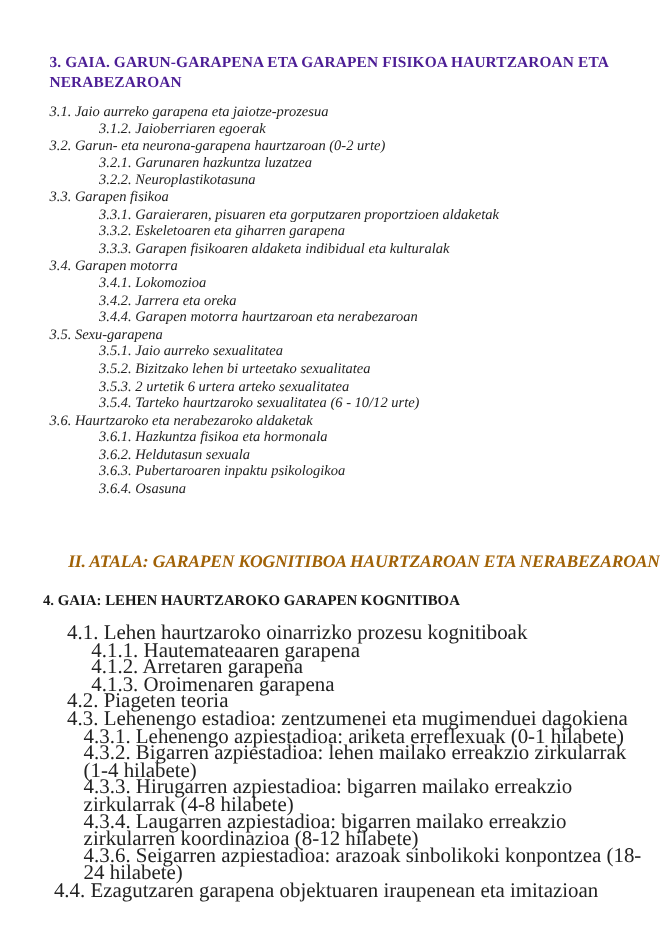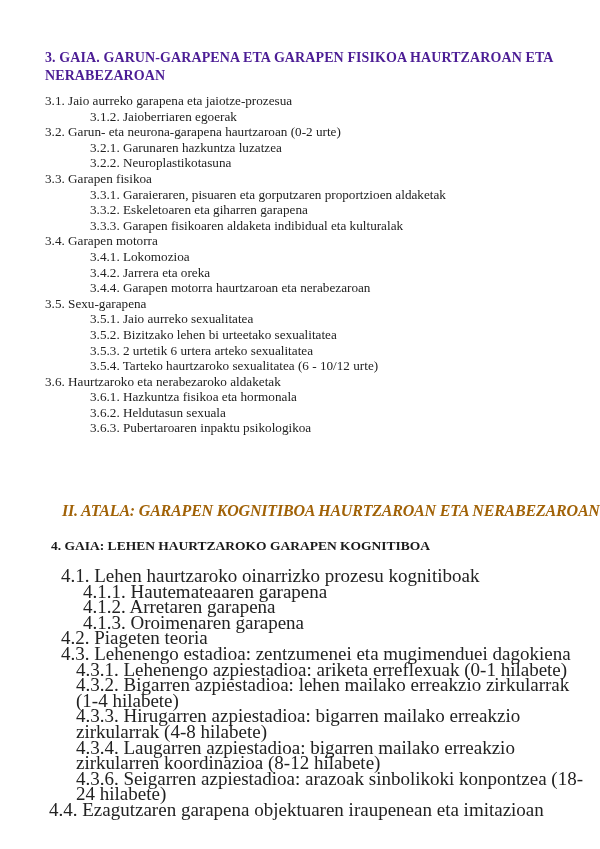--- a/index.html
+++ b/index.html
@@ -33,37 +33,38 @@
       letter-spacing: 0.1px;
       color: #4c1d95;
     }
     .toc {
       position: absolute;
       left: 45px;
       width: 550px;
       font-size: 13.2px;
       line-height: 15.6px;
       color: #222;
+      font-style: italic;
     }
     .toc .l1 { padding-left: 0; }
     .toc .l2 { padding-left: 45px; }
     .part-title {
       position: absolute;
       left: 62px;
       top: 502px;
       font-weight: bold;
       font-style: italic;
       font-size: 16px;
       line-height: 18px;
       color: #a16207;
       letter-spacing: -0.2px;
     }
     .chapter4-title {
       position: absolute;
-      left: 51px;
+      left: 39px;
       top: 537px;
       font-weight: bold;
       font-size: 13.5px;
       line-height: 18px;
       color: #1a1a1a;
     }
     .toc4 {
       position: absolute;
       left: 61px;
       top: 568px;
@@ -102,20 +103,21 @@
       <div class="item l2">3.4.4. Garapen motorra haurtzaroan eta nerabezaroan</div>
       <div class="item l1">3.5. Sexu-garapena</div>
       <div class="item l2">3.5.1. Jaio aurreko sexualitatea</div>
       <div class="item l2">3.5.2. Bizitzako lehen bi urteetako sexualitatea</div>
       <div class="item l2">3.5.3. 2 urtetik 6 urtera arteko sexualitatea</div>
       <div class="item l2">3.5.4. Tarteko haurtzaroko sexualitatea (6 - 10/12 urte)</div>
       <div class="item l1">3.6. Haurtzaroko eta nerabezaroko aldaketak</div>
       <div class="item l2">3.6.1. Hazkuntza fisikoa eta hormonala</div>
       <div class="item l2">3.6.2. Heldutasun sexuala</div>
       <div class="item l2">3.6.3. Pubertaroaren inpaktu psikologikoa</div>
+      <div class="item l2">3.6.4. Osasuna</div>
     </div>
 
   <div class="part-title">II. ATALA: GARAPEN KOGNITIBOA HAURTZAROAN ETA NERABEZAROAN</div>
 
   <div class="chapter4-title">4. GAIA: LEHEN HAURTZAROKO GARAPEN KOGNITIBOA</div>
 
   <div class="toc4" id="toc4">
       <div class="item l1">4.1. Lehen haurtzaroko oinarrizko prozesu kognitiboak</div>
       <div class="item l2">4.1.1. Hautemateaaren garapena</div>
       <div class="item l2">4.1.2. Arretaren garapena</div>

